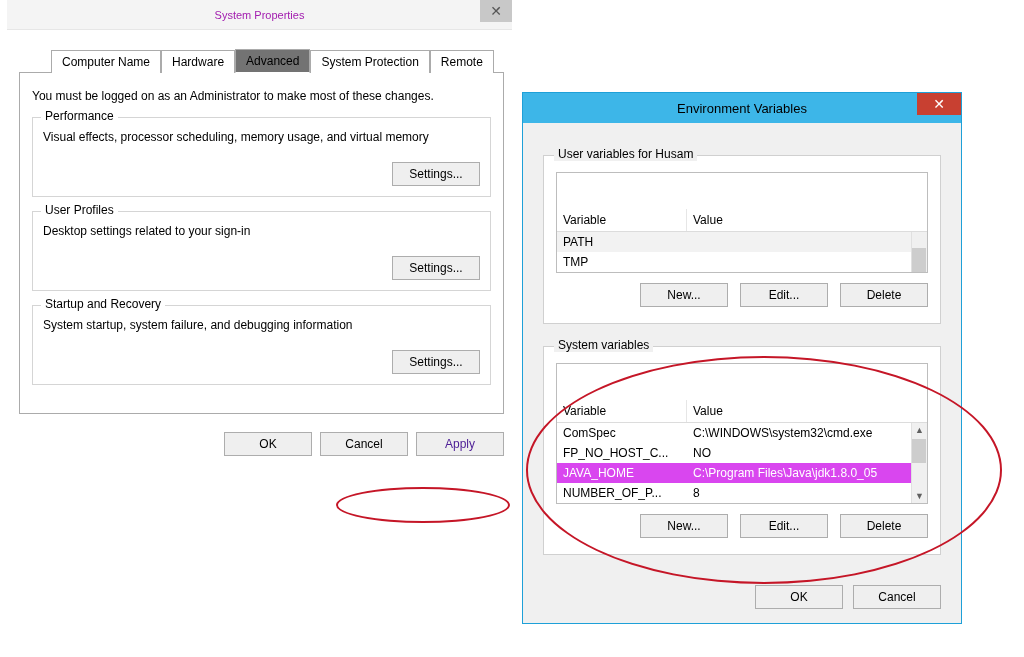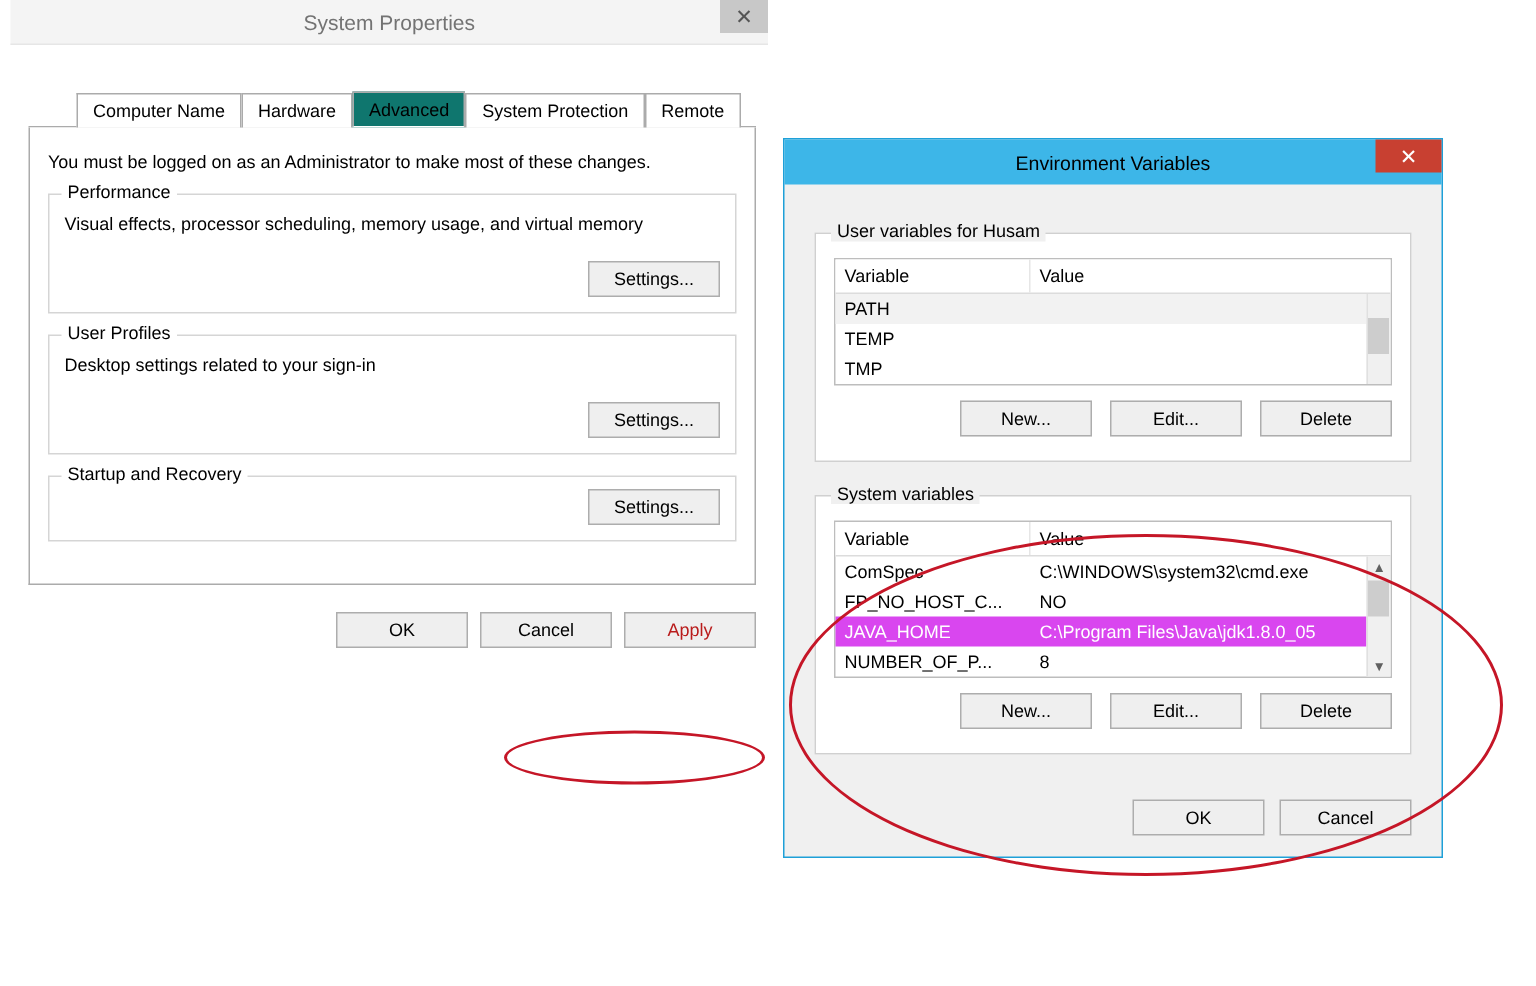--- a/index.html
+++ b/index.html
@@ -26,22 +26,22 @@
   .sys-titlebar {
     height: 30px;
     background: #f4f4f4;
     border-bottom: 1px solid #e6e6e6;
     position: relative;
     display: flex;
     align-items: center;
     justify-content: center;
   }
   .sys-title {
-    font-size: 14px;
-    color: #737373;
+    font-size: 11px;
+    color: #a21caf;
   }
   .sys-close {
     position: absolute;
     right: 0;
     top: 0;
     width: 32px;
     height: 22px;
     background: #c8c8c8;
     display: flex;
     align-items: center;
@@ -62,24 +62,23 @@
     border: 1px solid #ababab;
     border-bottom: none;
     background: #fff;
     margin-right: 0px;
     position: relative;
     top: 1px;
     color: #000;
     cursor: default;
   }
   .tab.active {
-    background: #0f766e;
+    background: #737373;
     border-bottom: 1px solid #fff;
     z-index: 1;
-    margin-top: 12px;
   }
 
   .tab-body {
     margin: 0 8px 0 12px;
     padding: 12px 10px 14px 10px;
     border: 1px solid #ababab;
     border-top: none;
     background: #fff;
   }
 
@@ -109,21 +108,21 @@
     min-width: 88px;
     height: 24px;
     background: #efefef;
     border: 1px solid #adadad;
     font-family: inherit;
     font-size: 12px;
     padding: 0 10px;
     cursor: default;
   }
   .btn.wide { min-width: 150px; }
-  .btn.disabled { color: #b91c1c; }
+  .btn.disabled { color: #4c1d95; }
 
   .envvar-row {
     display: flex;
     justify-content: flex-end;
     margin: 8px 2px 0 2px;
   }
 
   .main-ok-row {
     display: flex;
     justify-content: flex-end;
@@ -182,20 +181,21 @@
 
   .var-table {
     border: 1px solid #bdbdbd;
     background: #fff;
     font-size: 12px;
   }
   .var-head {
     display: flex;
     border-bottom: 1px solid #dcdcdc;
     background: #fff;
+    margin-top: 36px;
   }
   .var-head .vh {
     padding: 4px 6px;
     border-right: 1px solid #e6e6e6;
     color: #000;
   }
   .var-head .vh:last-child { border-right: none; }
   .col-var { width: 130px; flex: 0 0 130px; }
   .col-val { flex: 1 1 auto; }
   .var-row {
@@ -275,20 +275,21 @@
     <div class="group">
       <span class="group-title">User Profiles</span>
       <div class="group-desc">Desktop settings related to your sign-in</div>
       <div class="group-row">
         <button class="btn">Settings...</button>
       </div>
     </div>
 
     <div class="group">
       <span class="group-title">Startup and Recovery</span>
+      <div class="group-desc">System startup, system failure, and debugging information</div>
       <div class="group-row">
         <button class="btn">Settings...</button>
       </div>
     </div>
 
   </div>
 
   <div class="main-ok-row">
     <button class="btn">OK</button>
     <button class="btn">Cancel</button>
@@ -310,24 +311,20 @@
         <div class="var-head">
           <div class="vh col-var">Variable</div>
           <div class="vh col-val">Value</div>
         </div>
         <div class="scroll-wrap" style="padding-right:16px;">
           <div class="var-row light-sel">
             <div class="cell col-var">PATH</div>
             <div class="cell col-val"></div>
           </div>
           <div class="var-row">
-            <div class="cell col-var">TEMP</div>
-            <div class="cell col-val"></div>
-          </div>
-          <div class="var-row">
             <div class="cell col-var">TMP</div>
             <div class="cell col-val"></div>
           </div>
           <div class="scrollbar">
             <div class="scroll-thumb"></div>
           </div>
         </div>
       </div>
       <div class="btn-set">
         <button class="btn">New...</button>

